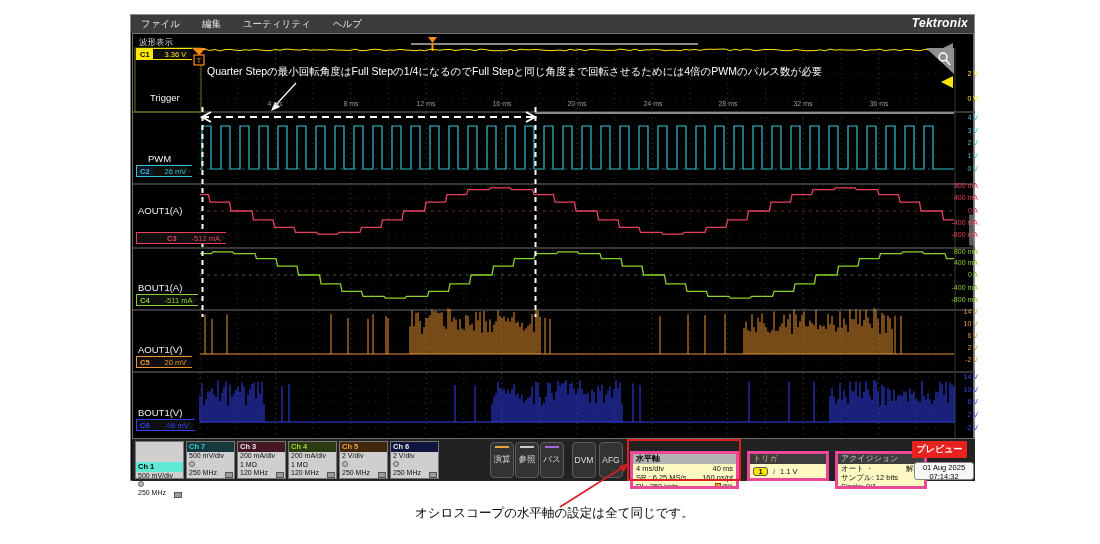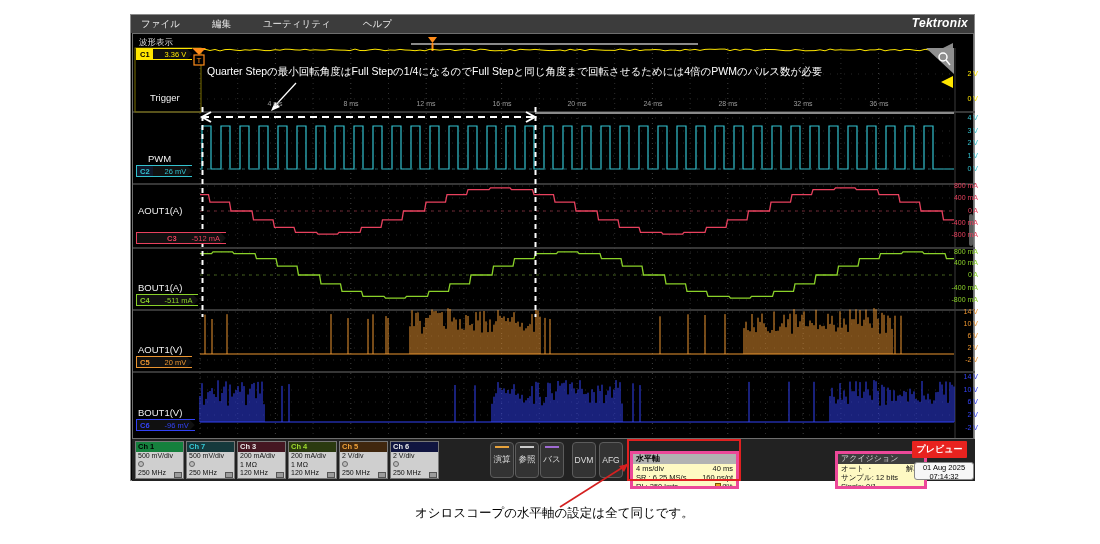--- a/index.html
+++ b/index.html
@@ -3,21 +3,21 @@
 <meta charset="utf-8">
 <style>
   * { margin:0; padding:0; box-sizing:border-box; }
   body { width:1100px; height:544px; background:#ffffff; position:relative; overflow:hidden;
          font-family:"Liberation Sans", sans-serif; }
   #scope { position:absolute; left:130px; top:14px; width:845px; height:467px;
            background:#000; border:1px solid #8a8a8a; }
   
   #menubar { position:absolute; left:0; top:0; width:100%; height:18px; background:#3c3c3c;
              display:flex; align-items:center; }
-  .menu-item { color:#e6e6e6; font-size:9.5px; margin-left:32px; cursor:default; }
+  .menu-item { color:#e6e6e6; font-size:9.5px; margin-left:22px; cursor:default; }
   .menu-item:first-child { margin-left:10px; }
   #brand { position:absolute; right:6px; top:1px; color:#fff; font-size:12px; font-weight:bold;
            font-style:italic; letter-spacing:0.3px; }
   
   #display { position:absolute; left:1px; top:18px; width:842px; height:406px; background:#000;
              border:1px solid #6e6e6e; }
   #view-label { position:absolute; left:6px; top:3px; color:#d8d8d8; font-size:8.5px; }
   #wave-svg { position:absolute; left:0; top:0; }
   .slice-name { position:absolute; color:#f2f2f2; font-size:9.5px; white-space:nowrap; }
   .chbadge { position:absolute; display:flex; height:12px; font-size:7.5px; line-height:12px;
@@ -231,36 +231,44 @@
       <div class="prow">
           <span>SR :  6.25 MS/s</span>
           <span>160 ns/pt</span>
         </div>
       <div class="prow">
           <span>RL: 250 kpts</span>
           <span><span class="pct-ic"></span><span>8%</span></span>
         </div>
     </div>
     <div id="hl-rect"></div>
+    <div id="tpanel" class="panel" style="left:615px;width:82px;height:30px;">
+      <div class="phd" style="color:#d9b27a;">トリガ</div>
+      <div class="prow" style="justify-content:flex-start;gap:5px;padding-top:3px;">
+        <span id="t1badge">1</span>
+        <span class="slope">/</span>
+        <span>1.1 V</span>
+      </div>
+    </div>
     <div id="apanel" class="panel" style="left:703px;width:92px;height:38px;">
       <div class="phd">アクイジション</div>
       <div class="prow">
           <span>オート ・</span>
           <span>解析</span>
         </div>
       <div class="prow" style="justify-content:flex-start;">サンプル: 12 bits</div>
       <div class="prow" style="justify-content:flex-start;">Single: 0/1</div>
     </div>
     <div id="preview">プレビュー</div>
     <div id="datebox">
       <div>01 Aug 2025</div>
       <div>07:14:32</div>
     </div>
   <div class="chcard" style="left: 3px;">
-        <div class="hd" style="background: #15803d; color: rgb(0, 0, 0);">Ch 1</div>
+        <div class="hd" style="background: #5eead4; color: rgb(0, 0, 0); margin-top: 20px;">Ch 1</div>
         <div class="rw">500 mV/div</div>
         <div class="rw"><span class="probe-ic"></span></div>
         <div class="rw">250 MHz<span class="wf-ic"></span></div>
       </div>
       <div class="chcard" style="left: 54px;">
         <div class="hd" style="background: rgb(22, 57, 60); color: rgb(53, 203, 216);">Ch 7</div>
         <div class="rw">500 mV/div</div>
         <div class="rw"><span class="probe-ic"></span></div>
         <div class="rw">250 MHz<span class="wf-ic"></span></div>
       </div>

